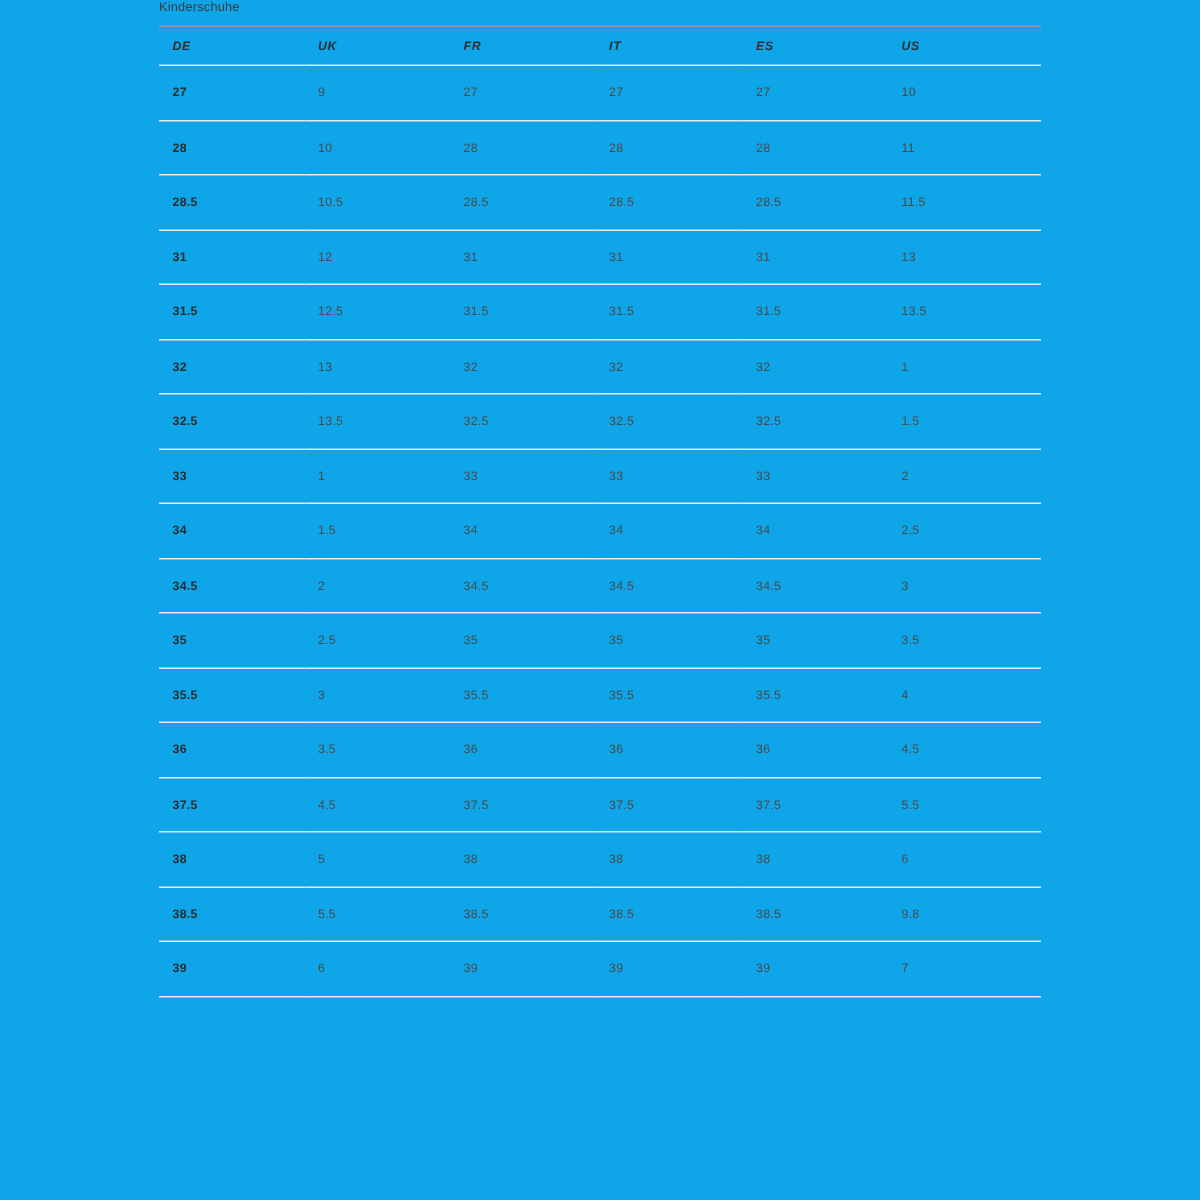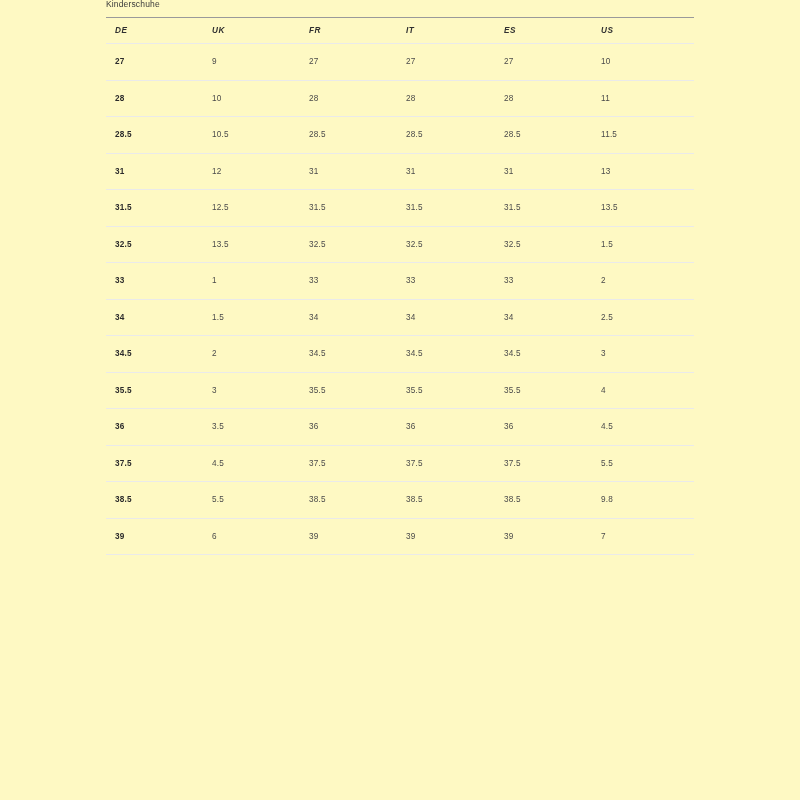--- a/index.html
+++ b/index.html
@@ -12,21 +12,21 @@
     width: 800px;
     height: 800px;
     overflow: hidden;
     font-family: "Liberation Sans", sans-serif;
     -webkit-font-smoothing: antialiased;
   }
   .page {
     position: relative;
     width: 800px;
     height: 800px;
-    background: #fef9c3;
+    background: #0ea5e9;
     overflow: hidden;
   }
   
   .chart-title {
     position: absolute;
     left: 106px;
     top: -3px;
     font-size: 8.5px;
     line-height: 14px;
     font-weight: 400;
@@ -144,20 +144,28 @@
           </tr>
           <tr>
             <td class="primary">31.5</td>
             <td>12.5</td>
             <td>31.5</td>
             <td>31.5</td>
             <td>31.5</td>
             <td>13.5</td>
           </tr>
           <tr>
+            <td class="primary">32</td>
+            <td>13</td>
+            <td>32</td>
+            <td>32</td>
+            <td>32</td>
+            <td>1</td>
+          </tr>
+          <tr>
             <td class="primary">32.5</td>
             <td>13.5</td>
             <td>32.5</td>
             <td>32.5</td>
             <td>32.5</td>
             <td>1.5</td>
           </tr>
           <tr>
             <td class="primary">33</td>
             <td>1</td>
@@ -176,20 +184,28 @@
           </tr>
           <tr>
             <td class="primary">34.5</td>
             <td>2</td>
             <td>34.5</td>
             <td>34.5</td>
             <td>34.5</td>
             <td>3</td>
           </tr>
           <tr>
+            <td class="primary">35</td>
+            <td>2.5</td>
+            <td>35</td>
+            <td>35</td>
+            <td>35</td>
+            <td>3.5</td>
+          </tr>
+          <tr>
             <td class="primary">35.5</td>
             <td>3</td>
             <td>35.5</td>
             <td>35.5</td>
             <td>35.5</td>
             <td>4</td>
           </tr>
           <tr>
             <td class="primary">36</td>
             <td>3.5</td>
@@ -200,20 +216,28 @@
           </tr>
           <tr>
             <td class="primary">37.5</td>
             <td>4.5</td>
             <td>37.5</td>
             <td>37.5</td>
             <td>37.5</td>
             <td>5.5</td>
           </tr>
           <tr>
+            <td class="primary">38</td>
+            <td>5</td>
+            <td>38</td>
+            <td>38</td>
+            <td>38</td>
+            <td>6</td>
+          </tr>
+          <tr>
             <td class="primary">38.5</td>
             <td>5.5</td>
             <td>38.5</td>
             <td>38.5</td>
             <td>38.5</td>
             <td>9.8</td>
           </tr>
           <tr>
             <td class="primary">39</td>
             <td>6</td>

